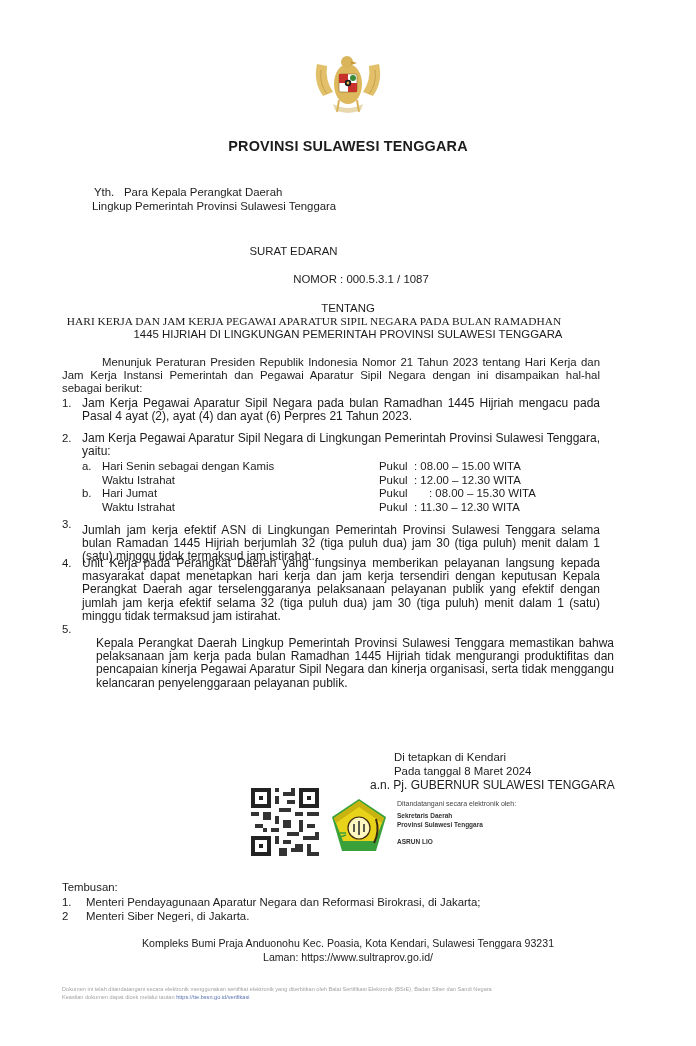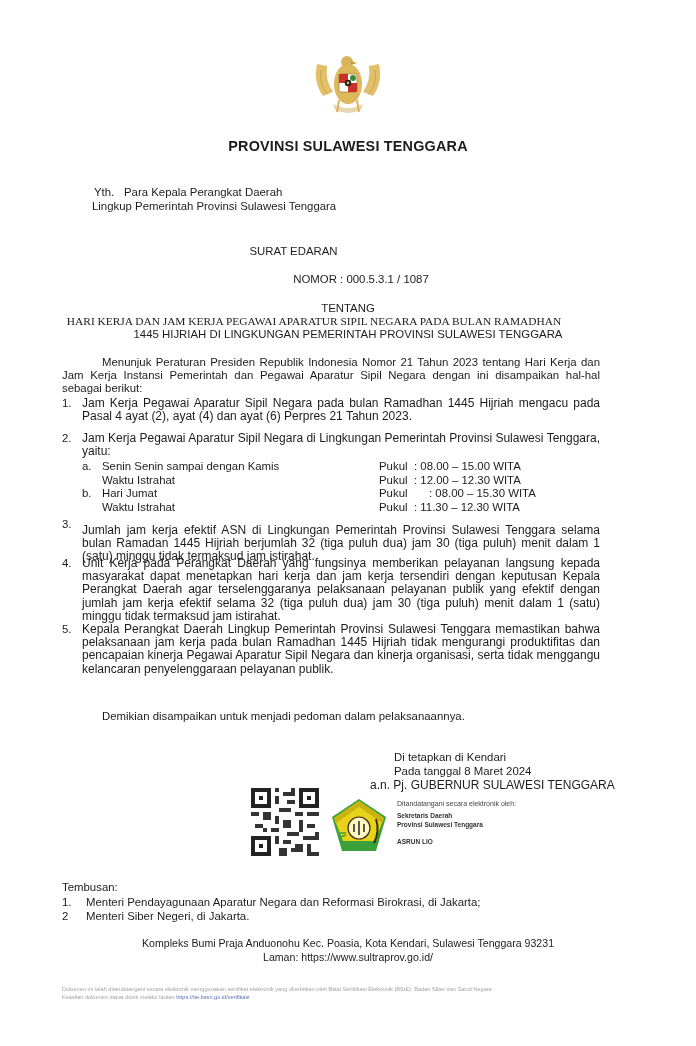--- a/index.html
+++ b/index.html
@@ -76,21 +76,21 @@
   </div>
 
   <div>
     <span class="num t" style="top:76px;">2.</span>
     <div class="li" style="top:76px;">Jam Kerja Pegawai Aparatur Sipil Negara di Lingkungan Pemerintah Provinsi Sulawesi Tenggara, yaitu:</div>
   </div>
 
   <div class="abs" style="left:20px; top:104px; width:520px;">
     <div class="sched" style="top:0;">
       <span style="position:absolute; left:0;">a.</span>
-      <span style="position:absolute; left:20px;">Senin Senin sampai dengan Kamis</span>
+      <span style="position:absolute; left:20px;">Hari Senin sebagai dengan Kamis</span>
       <span style="position:absolute; left:297px;">Pukul</span>
       <span style="position:absolute; left:332px;">: 08.00 – 15.00 WITA</span>
     </div>
     <div class="sched" style="top:13.5px;">
       <span style="position:absolute; left:0;"></span>
       <span style="position:absolute; left:20px;">Waktu  Istrahat</span>
       <span style="position:absolute; left:297px;">Pukul</span>
       <span style="position:absolute; left:332px;text-align:right;">: 12.00 – 12.30 WITA</span>
     </div>
     <div class="sched" style="top:27px;">
@@ -112,24 +112,23 @@
     <div class="li" style="top:168px;">Jumlah jam kerja efektif ASN di Lingkungan Pemerintah Provinsi Sulawesi Tenggara selama bulan Ramadan 1445 Hijriah berjumlah 32 (tiga puluh dua) jam 30 (tiga puluh) menit dalam 1 (satu) minggu tidak termaksud jam istirahat.</div>
   </div>
 
   <div>
     <span class="num t" style="top:201px;">4.</span>
     <div class="li" style="top:201px;">Unit Kerja pada Perangkat Daerah yang fungsinya memberikan pelayanan langsung kepada masyarakat dapat menetapkan hari kerja dan jam kerja tersendiri dengan keputusan Kepala Perangkat Daerah agar terselenggaranya pelaksanaan pelayanan publik yang efektif dengan jumlah jam kerja efektif selama  32 (tiga puluh dua) jam 30 (tiga puluh) menit dalam 1 (satu) minggu tidak termaksud jam istirahat.</div>
   </div>
 
   <div>
     <span class="num t" style="top:267px;">5.</span>
-    <div class="li" style="top:267px;">Kepala Perangkat Daerah Lingkup Pemerintah Provinsi Sulawesi Tenggara memastikan bahwa pelaksanaan jam kerja pada bulan Ramadhan 1445 Hijriah tidak mengurangi produktifitas dan pencapaian kinerja Pegawai Aparatur Sipil Negara dan kinerja organisasi, serta tidak menggangu kelancaran penyelenggaraan pelayanan publik.</div>
-  </div>
-
-  <div class="para" style="top:354px; left:40px; width:500px; white-space:nowrap;">Demikian disampaikan untuk menjadi pedoman dalam pelaksanaannya.</div>
+    <div class="li" style="top:281px;margin-left:14px;">Kepala Perangkat Daerah Lingkup Pemerintah Provinsi Sulawesi Tenggara memastikan bahwa pelaksanaan jam kerja pada bulan Ramadhan 1445 Hijriah tidak mengurangi produktifitas dan pencapaian kinerja Pegawai Aparatur Sipil Negara dan kinerja organisasi, serta tidak menggangu kelancaran penyelenggaraan pelayanan publik.</div>
+  </div>
+
 </div>
 
 <div class="abs t" style="left:394px; top:751px;">Di tetapkan di Kendari</div>
 <div class="abs t" style="left:394px; top:765px;">Pada tanggal 8 Maret 2024</div>
 <div class="abs t" style="left:370px; top:779px; font-size:12px;">a.n. Pj. GUBERNUR SULAWESI TENGGARA</div>
 
 <div id="qr" class="abs">
   <svg width="68" height="68" viewBox="0 0 17 17" shape-rendering="crispEdges">
     <rect width="17" height="17" fill="#fff"></rect>
     <rect x="0" y="0" width="5" height="5" fill="#222"></rect>

